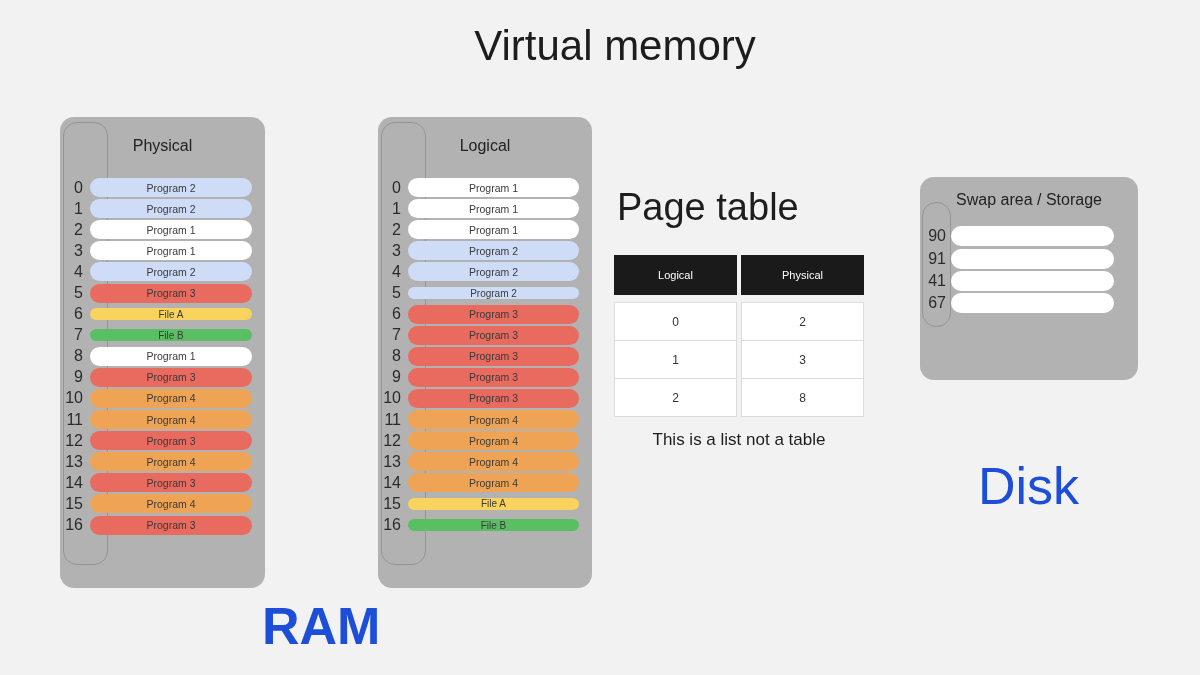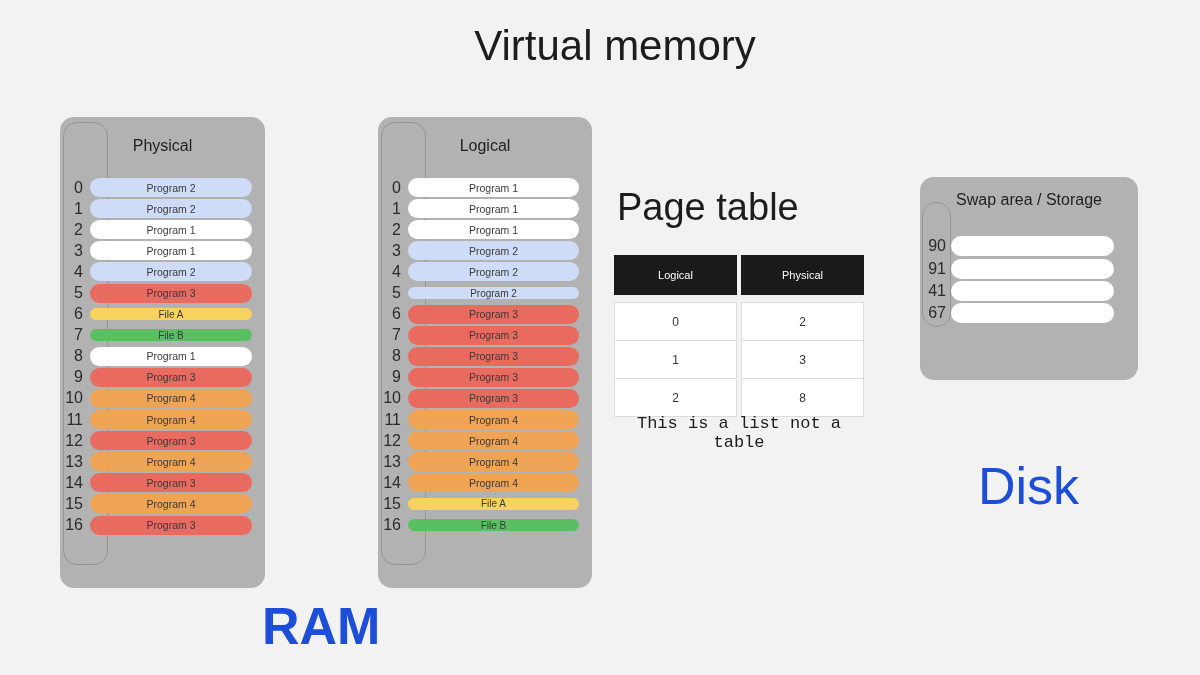--- a/index.html
+++ b/index.html
@@ -29,25 +29,25 @@
   .pt-title { position:absolute; left:617px; top:186px; font-size:38px; }
   .pt-table { position:absolute; left:614px; top:255px; width:250px; }
   .pt-headrow { display:flex; gap:4px; }
   .pt-head { flex:1; height:40px; background:#1a1a1a; color:#ffffff;
     display:flex; align-items:center; justify-content:center; font-size:11px; }
   .pt-body { display:flex; gap:4px; margin-top:7px; }
   .pt-col { flex:1; display:flex; flex-direction:column; }
   .pt-cell { height:37px; background:#ffffff; border:1px solid #dcdcdc; margin-top:-1px;
     display:flex; align-items:center; justify-content:center; font-size:12px; color:#333; }
   .pt-col .pt-cell:first-child { margin-top:0; }
-  .pt-caption { position:absolute; left:614px; top:414px; width:250px; text-align:center;
-    font-size:17px; color:#1d1d1d;font-family:Liberation Mono, monospace; }
+  .pt-caption { position:absolute; left:614px; top:430px; width:250px; text-align:center;
+    font-size:17px; color:#1d1d1d; }
 
   
-  .disk-rows { position:absolute; top:58px; left:0; right:0; }
+  .disk-rows { position:absolute; top:48px; left:0; right:0; }
   .disk-row { display:flex; align-items:center; height:22.4px; }
   .disk-num { width:26px; flex:none; text-align:right; font-size:16px; color:#2b2b2b; }
   .disk-slot { flex:1; margin-left:5px; margin-right:24px; height:20px;
     background:#ffffff; border-radius:10px; }
 
   .big-label { position:absolute; font-size:52px; color:#1d4ed8; }
   #ram-label { left:262px; top:596px;font-weight:bold; }
   #disk-label { left:978px; top:456px; }
 </style>
 </head>

